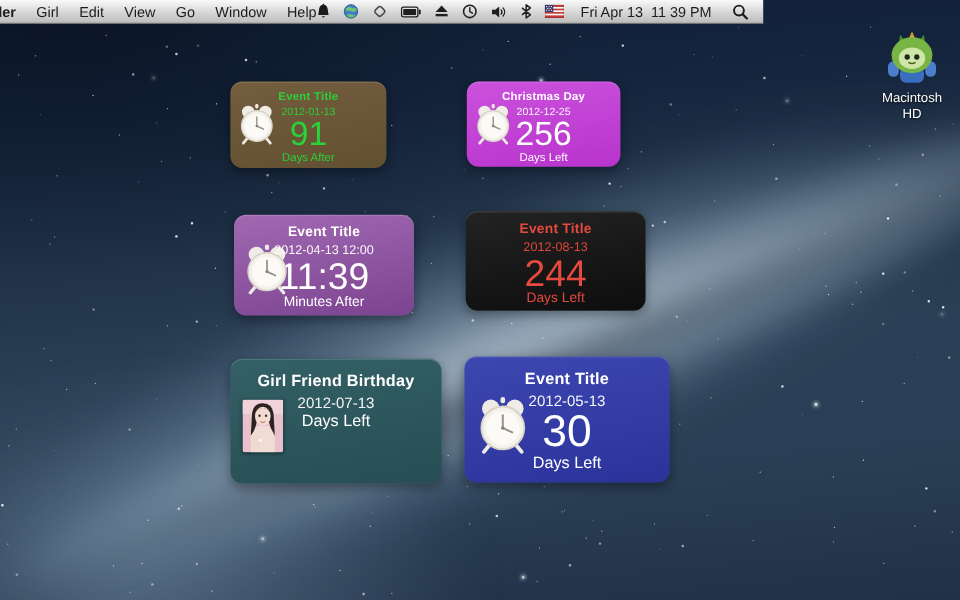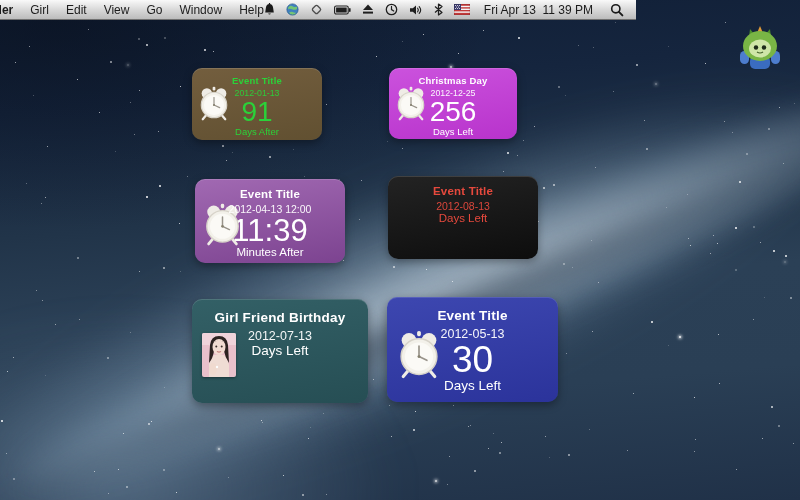--- a/index.html
+++ b/index.html
@@ -339,20 +339,24 @@
         <rect x="3" y="25" width="9" height="13" rx="4.5" fill="#4d7dce"></rect>
         <rect x="34" y="25" width="9" height="13" rx="4.5" fill="#4d7dce"></rect>
         <rect x="13" y="30" width="20" height="13" rx="5" fill="#3a6cc0"></rect>
         <ellipse cx="23" cy="20" rx="17" ry="15" fill="#79b545"></ellipse>
         <ellipse cx="23" cy="22.5" rx="11" ry="9" fill="#cfe6a8"></ellipse>
         <circle cx="19" cy="21.5" r="2.2" fill="#1e2b1a"></circle>
         <circle cx="27" cy="21.5" r="2.2" fill="#1e2b1a"></circle>
         <path d="M20 26 q3 2 6 0" stroke="#46622c" stroke-width="1.2" fill="none"></path>
       </svg>
     </div>
+    <div class="drive-label">
+      <div>Macintosh</div>
+      <div>HD</div>
+    </div>
   </div>
 
   <div id="widgets">
       <div class="card small" style="left: 192px; top: 68px; width: 130px; height: 72px; background: linear-gradient(170deg, rgb(115, 94, 62), rgb(97, 80, 49)); color: rgb(43, 209, 57);">
         <div class="c-icon">
           <svg viewBox="0 0 40 46">
             <line x1="10" y1="38" x2="5" y2="44" stroke="#efece6" stroke-width="3" stroke-linecap="round"></line>
             <line x1="30" y1="38" x2="35" y2="44" stroke="#efece6" stroke-width="3" stroke-linecap="round"></line>
             <circle cx="10.5" cy="9.5" r="7" fill="#efece6"></circle>
             <circle cx="29.5" cy="9.5" r="7" fill="#efece6"></circle>
@@ -405,20 +409,21 @@
           </svg>
         </div>
         <div class="c-title">Event Title</div>
         <div class="c-date">2012-04-13 12:00</div>
         <div class="c-value">11:39</div>
         <div class="c-unit">Minutes After</div>
       </div>
       <div class="card medium" style="left: 388px; top: 176px; width: 150px; height: 83px; background: linear-gradient(170deg, rgb(35, 35, 35), rgb(13, 13, 13)); color: rgb(230, 73, 61);">
         <div class="c-title">Event Title</div>
         <div class="c-date">2012-08-13</div>
+        <div class="c-value">244</div>
         <div class="c-unit">Days Left</div>
       </div>
       <div class="card large" style="left: 192px; top: 299px; width: 176px; height: 104px; background: linear-gradient(170deg, rgb(51, 96, 102), rgb(38, 78, 84)); color: rgb(255, 255, 255);">
         <div class="c-icon photo">
           <svg viewBox="0 0 34 44">
             <rect width="34" height="44" fill="#e9c0cb"></rect>
             <rect width="34" height="12" fill="#f0d3da"></rect>
             <path d="M7 31 Q10 24 12 22 L22 22 Q25 25 27 32 L27 44 L7 44 Z" fill="#efdcd4"></path>
             <path d="M8 12 Q9 3 17 3 Q25 3 26 12 L27 30 Q23 24 22 18 L12 18 Q11 25 7 30 Z" fill="#2c2220"></path>
             <ellipse cx="17" cy="14" rx="6.5" ry="8" fill="#f2dcd2"></ellipse>

